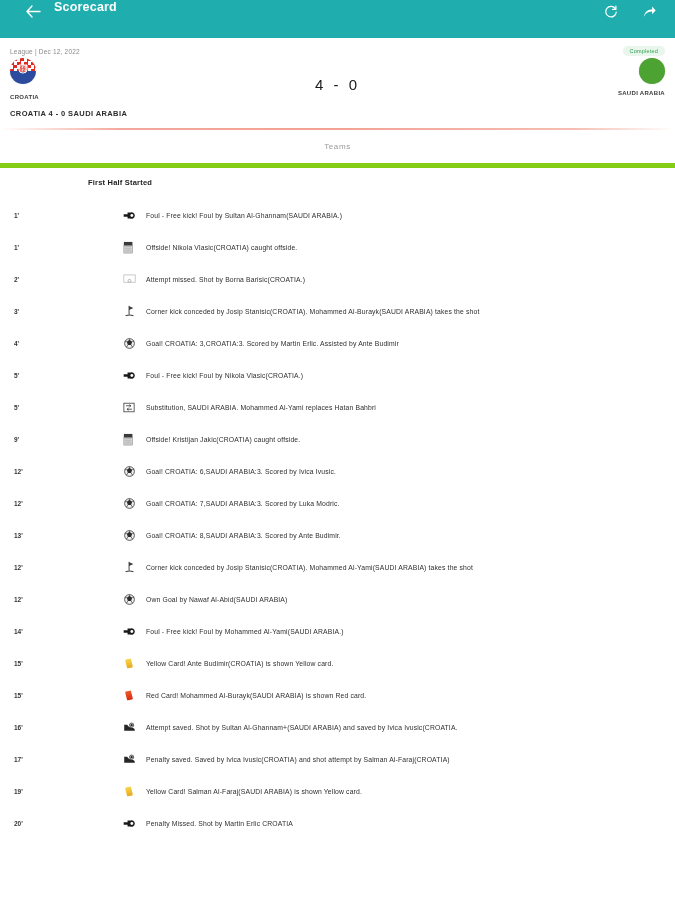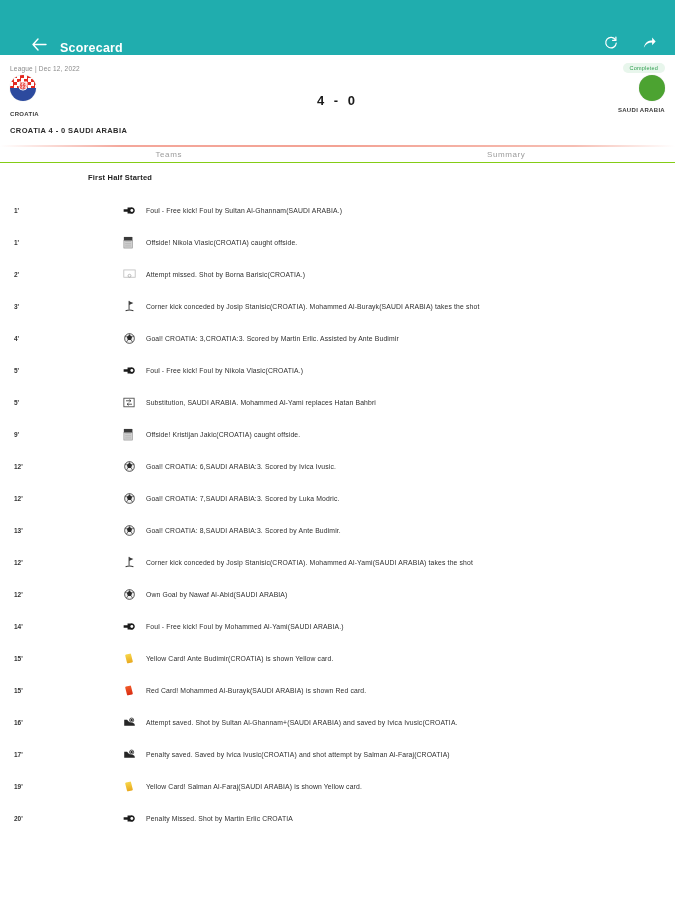--- a/index.html
+++ b/index.html
@@ -5,24 +5,24 @@
   * { box-sizing: border-box; margin: 0; padding: 0; }
   html, body {
     width: 675px; height: 900px;
     background: #ffffff;
     font-family: "Liberation Sans", sans-serif;
     overflow: hidden;
   }
 
   
   .appbar {
-    height: 55px;
+    height: 38px;
     background: #20ADAE;
-    display: flex; align-items: flex-end;
-    padding: 0 14px 0 28px;
+    display: flex; align-items: flex-start;
+    padding: 0 14px 0 22px;
     color: #ffffff;
   }
   .appbar-back {
     width: 22px; height: 22px;
     display: flex; align-items: center; justify-content: center;
     cursor: pointer;
   }
   .appbar-title {
     font-size: 12.5px; font-weight: 600;
     margin-left: 10px; letter-spacing: .2px;
@@ -103,42 +103,42 @@
     content: "";
     position: absolute; left: 1.5px; right: 1.5px; top: 2.5px; height: 1.5px;
     background: #4CA331;
     box-shadow: 0 3px 0 #4CA331;
   }
   .team-name {
     font-size: 6px; color: #3b3b3b; font-weight: 700;
     margin-top: 6px; letter-spacing: .3px;
   }
   .score {
-    font-size: 13px; font-weight: 700; color: #1a1a1a;
+    font-size: 15px; font-weight: 400; color: #1a1a1a;
     letter-spacing: 3px;
     padding-top: 18px;
     white-space: nowrap;
   }
   .match-title {
     font-size: 7.5px; font-weight: 700; color: #2b2b2b;
     letter-spacing: .4px;
     margin-top: 9px;
   }
   .progress-bar {
     position: absolute; left: 0; right: 0; bottom: 0;
     height: 2px;
     background: linear-gradient(to right,#ffffff 0%,#F4A79B 18%,#F3A294 50%,#F6BDB2 85%,#ffffff 100%);
   }
 
   
   .tabs {
     display: flex;
     background: #ffffff;
-    border-bottom: 1px solid #84cc16;
-    height: 16px;
+    border-bottom: 5px solid #84cc16;
+    height: 38px;
   }
   .tab {
     flex: 1;
     display: flex; align-items: center; justify-content: center;
     font-size: 8px; color: #9b9b9b; letter-spacing: .6px;
     position: relative; cursor: pointer;
   }
   .tab.active { color: #1c1c1c; font-weight: 700; }
   .tab.active::after {
     content: "";
@@ -228,21 +228,20 @@
       <div class="team-name">SAUDI ARABIA</div>
     </div>
   </div>
 
   <div class="match-title">CROATIA 4 - 0 SAUDI ARABIA</div>
   <div class="progress-bar"></div>
 </div>
 
 <div class="tabs">
   <div class="tab">Teams</div>
-  <div class="tab">Summary</div>
 </div>
 
 <div class="commentary">
   <div class="section-head">First Half Started</div>
   <div id="event-list">
       <div class="row">
         <div class="row-min">1'</div>
         <div class="row-icon">
           <svg class="ic" width="13" height="9" viewBox="0 0 20 13">
             <path d="M1 4.5 L7 4.5 L7 2 L11 2 A5 5 0 1 1 11 11 L7 11 L7 8.5 L1 8.5 Z" fill="#1b1b1b"></path>

